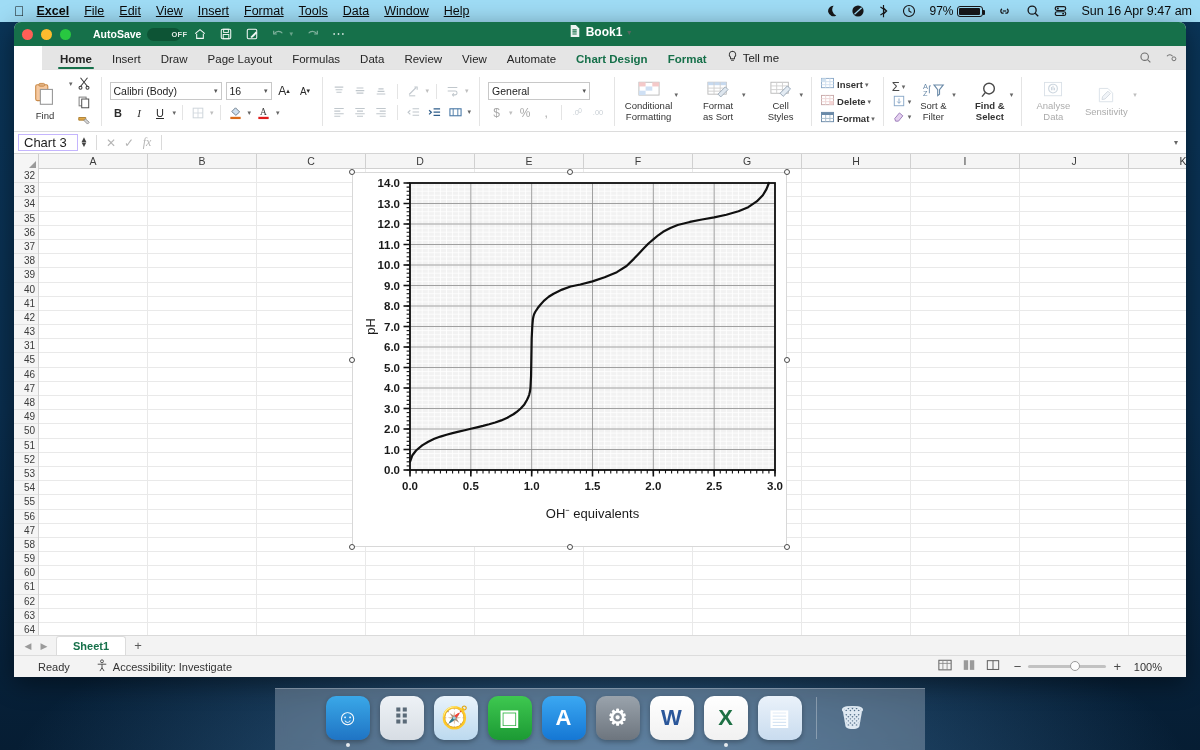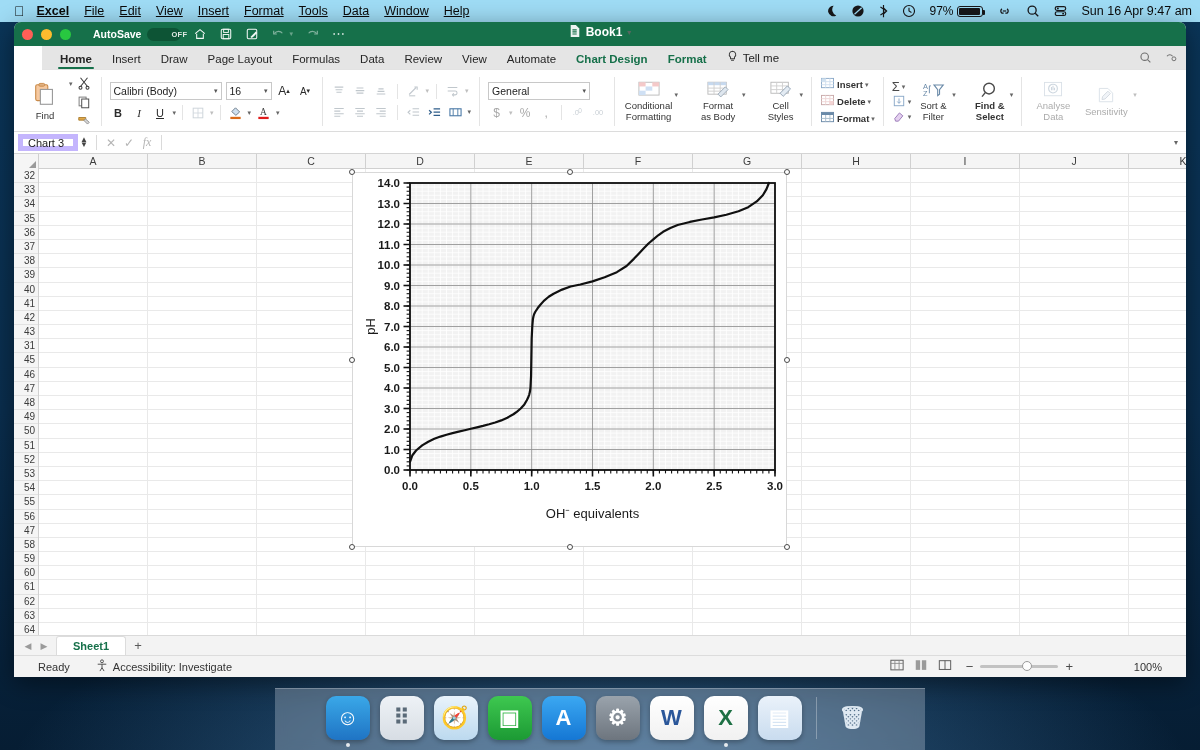--- a/index.html
+++ b/index.html
@@ -129,22 +129,22 @@
   .grpstack{display:flex;flex-direction:column;align-items:center;justify-content:center;font-size:9.5px;color:#333;}
   .iconbox{width:22px;height:19px;}
   .gray{opacity:.42;}
 
   
   #formulabar{
     flex:0 0 22px;height:22px;display:flex;align-items:center;
     border-bottom:1px solid #d4d4d4;background:#fff;
   }
   #namebox{
-    width:60px;height:17px;margin-left:4px;border:5px solid #c4b5fd;background:#fff;
-    display:flex;align-items:center;padding-left:5px;font-size:11px;
+    width:60px;height:17px;margin-left:4px;border:1px solid #c4b5fd;background:#fff;
+    display:flex;align-items:center;padding-left:5px;font-size:13px;
   }
   .stepper{display:flex;flex-direction:column;width:11px;margin-left:2px;line-height:.62;font-size:8px;color:#444;}
   .fbsep{width:1px;height:15px;background:#dadada;margin:0 5px;}
   .fbic{width:18px;text-align:center;color:#b5b5b5;font-size:12px;}
   .fbic.fx{font-style:italic;font-family:"Liberation Serif",serif;}
   #fbinput{flex:1;height:20px;border:none;outline:none;font-size:11px;padding-left:6px;}
   #fbright{width:20px;display:flex;align-items:center;justify-content:center;color:#666;font-size:8px;}
 
   
   #gridwrap{flex:1;position:relative;overflow:hidden;background:#fff;}
@@ -202,21 +202,21 @@
   #statusbar{
     flex:0 0 22px;height:22px;background:#f3f3f3;border-top:1px solid #dcdcdc;
     display:flex;align-items:center;padding:0 24px;font-size:11px;color:#333;
   }
   #statusbar .sep{flex:1;}
   .accs{display:flex;align-items:center;gap:5px;margin-left:26px;}
   .viewics{display:flex;gap:10px;align-items:center;margin-right:14px;}
   .zoomctl{display:flex;align-items:center;gap:7px;}
   .zslider{width:78px;height:3px;background:#c2c2c2;border-radius:2px;position:relative;}
   .zknob{position:absolute;left:42px;top:-4px;width:10px;height:10px;border-radius:50%;background:#fdfdfd;border:1px solid #9a9a9a;}
-  .zpct{width:34px;text-align:right;margin-left:48px;}
+  .zpct{width:34px;text-align:right;}
 
   
   #dock{
     position:absolute;left:50%;transform:translateX(-50%);bottom:0;
     width:650px;height:62px;
     background:rgba(225,235,245,.28);
     border-top:1px solid rgba(255,255,255,.25);
     backdrop-filter:blur(6px);
     display:flex;align-items:center;justify-content:center;gap:10px;
     padding:0 12px 4px;
@@ -612,21 +612,21 @@
         <div class="grpstack" style="width:48px;">
           <span class="iconbox">
             <svg width="22" height="19" viewBox="0 0 24 20">
                 <rect x="1" y="1" width="20" height="13" fill="#fff" stroke="#b9b9b9"></rect>
                 <rect x="1" y="1" width="20" height="3.2" fill="#c6d9ef"></rect>
                 <path d="M7.7 1v13M14.4 1v13M1 7.4h20M1 10.7h20" stroke="#cfcfcf"></path>
                 <path d="M12 14 20 6l3 3-8 8z" fill="#dfe7ef" stroke="#9aa8b6"></path>
               </svg>
           </span>
           <span>Format</span>
-          <span>as Body</span>
+          <span>as Sort</span>
         </div>
         <span class="chev" style="margin-top:-14px;">▾</span>
       </div>
       <div style="display:flex;align-items:center;">
         <div class="grpstack" style="width:38px;">
           <span class="iconbox">
             <svg width="22" height="19" viewBox="0 0 24 20">
                 <rect x="1" y="1" width="19" height="12" fill="#fff" stroke="#b9b9b9"></rect>
                 <path d="M7.3 1v12M13.6 1v12M1 5h19M1 9h19" stroke="#cfcfcf"></path>
                 <path d="M11 13 19 5l3.4 3.4-8 8z" fill="#e3ebf3" stroke="#92a2b2"></path>

